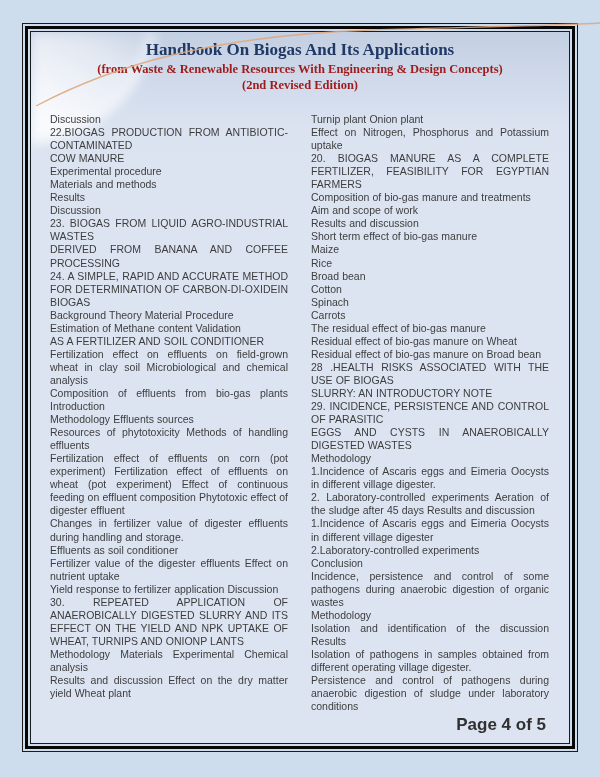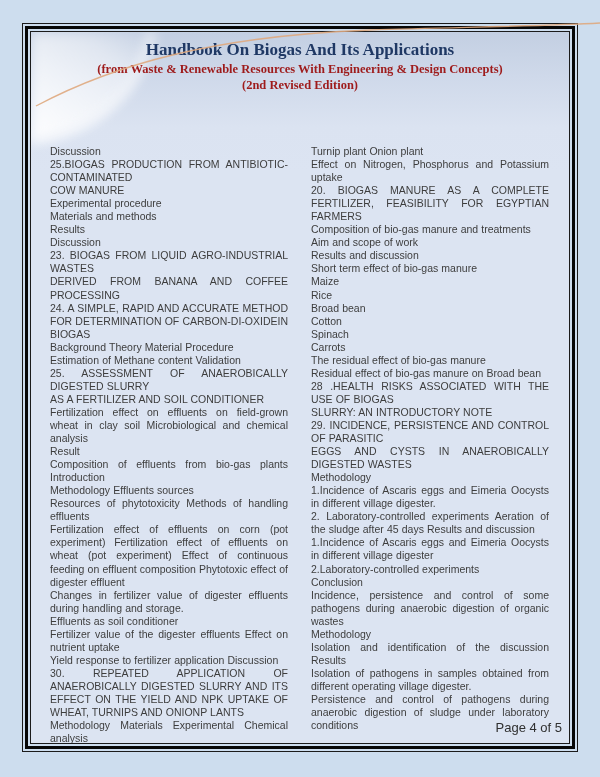--- a/index.html
+++ b/index.html
@@ -68,41 +68,40 @@
   .toc-content {
     position: absolute;
     left: 19px;
     top: 81px;
     width: 500px;
     height: 606px;
     display: flex;
     gap: 23px;
     overflow: hidden;
     z-index: 3;
-    margin-top: 32px;
   }
   .toc-col {
     width: 238px;
     flex: 0 0 238px;
   }
   .toc-line {
     margin: 0;
     font-size: 10.5px;
     line-height: 13.05px;
     color: #3d3d3d;
     text-align: justify;
     word-spacing: 0.2px;
   }
   
   .page-footer {
     position: absolute;
-    right: 7px;
+    right: 23px;
     bottom: 8px;
-    font-weight: normal;
-    font-size: 13px;
+    font-weight: bold;
+    font-size: 17px;
     color: #303030;
     z-index: 3;
   }
   
   .wave-svg {
     position: absolute;
     left: 0; top: 0;
     width: 100%; height: 100%;
     z-index: 1;
     pointer-events: none;
@@ -141,35 +140,33 @@
 
         <div class="page-header">
           <h1 class="page-title">Handbook On Biogas And Its Applications</h1>
           <div class="page-subtitle">(from Waste &amp; Renewable Resources With Engineering &amp; Design Concepts)</div>
           <div class="page-subtitle">(2nd Revised Edition)</div>
         </div>
 
         <div class="toc-content">
           <div class="toc-col">
               <p class="toc-line">Discussion</p>
-              <p class="toc-line">25.BIOGAS PRODUCTION FROM ANTIBIOTIC-CONTAMINATED</p>
+              <p class="toc-line">22.BIOGAS PRODUCTION FROM ANTIBIOTIC-CONTAMINATED</p>
               <p class="toc-line">COW MANURE</p>
               <p class="toc-line">Experimental procedure</p>
               <p class="toc-line">Materials and methods</p>
               <p class="toc-line">Results</p>
               <p class="toc-line">Discussion</p>
               <p class="toc-line">23. BIOGAS FROM LIQUID AGRO-INDUSTRIAL WASTES</p>
               <p class="toc-line">DERIVED FROM BANANA AND COFFEE PROCESSING</p>
               <p class="toc-line">24. A SIMPLE, RAPID AND ACCURATE METHOD FOR DETERMINATION OF CARBON-DI-OXIDEIN BIOGAS</p>
               <p class="toc-line">Background Theory Material Procedure</p>
               <p class="toc-line">Estimation of Methane content Validation</p>
-              <p class="toc-line">25. ASSESSMENT OF ANAEROBICALLY DIGESTED SLURRY</p>
               <p class="toc-line">AS A FERTILIZER AND SOIL CONDITIONER</p>
               <p class="toc-line">Fertilization effect on effluents on field-grown wheat in clay soil Microbiological and chemical analysis</p>
-              <p class="toc-line">Result</p>
               <p class="toc-line">Composition of effluents from bio-gas plants Introduction</p>
               <p class="toc-line">Methodology Effluents sources</p>
               <p class="toc-line">Resources of phytotoxicity Methods of handling effluents</p>
               <p class="toc-line">Fertilization effect of effluents on corn (pot experiment) Fertilization effect of effluents on wheat (pot experiment) Effect of continuous feeding on effluent composition Phytotoxic effect of digester effluent</p>
               <p class="toc-line">Changes in fertilizer value of digester effluents during handling and storage.</p>
               <p class="toc-line">Effluents as soil conditioner</p>
               <p class="toc-line">Fertilizer value of the digester effluents Effect on nutrient uptake</p>
               <p class="toc-line">Yield response to fertilizer application Discussion</p>
               <p class="toc-line">30. REPEATED APPLICATION OF ANAEROBICALLY DIGESTED SLURRY AND ITS EFFECT ON THE YIELD AND NPK UPTAKE OF WHEAT, TURNIPS AND ONIONP LANTS</p>
               <p class="toc-line">Methodology Materials Experimental Chemical analysis</p>
@@ -183,20 +180,21 @@
               <p class="toc-line">Aim and scope of work</p>
               <p class="toc-line">Results and discussion</p>
               <p class="toc-line">Short term effect of bio-gas manure</p>
               <p class="toc-line">Maize</p>
               <p class="toc-line">Rice</p>
               <p class="toc-line">Broad bean</p>
               <p class="toc-line">Cotton</p>
               <p class="toc-line">Spinach</p>
               <p class="toc-line">Carrots</p>
               <p class="toc-line">The residual effect of bio-gas manure</p>
+              <p class="toc-line">Residual effect of bio-gas manure on Wheat</p>
               <p class="toc-line">Residual effect of bio-gas manure on Broad bean</p>
               <p class="toc-line">28 .HEALTH RISKS ASSOCIATED WITH THE USE OF BIOGAS</p>
               <p class="toc-line">SLURRY: AN INTRODUCTORY NOTE</p>
               <p class="toc-line">29. INCIDENCE, PERSISTENCE AND CONTROL OF PARASITIC</p>
               <p class="toc-line">EGGS AND CYSTS IN ANAEROBICALLY DIGESTED WASTES</p>
               <p class="toc-line">Methodology</p>
               <p class="toc-line">1.Incidence of Ascaris eggs and Eimeria Oocysts in different village digester.</p>
               <p class="toc-line">2. Laboratory-controlled experiments Aeration of the sludge after 45 days Results and discussion</p>
               <p class="toc-line">1.Incidence of Ascaris eggs and Eimeria Oocysts in different village digester</p>
               <p class="toc-line">2.Laboratory-controlled experiments</p>

